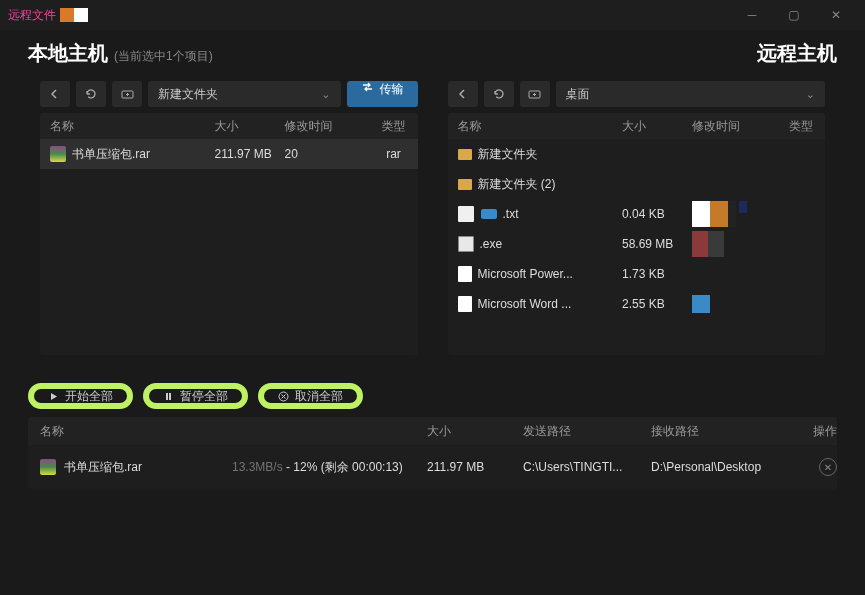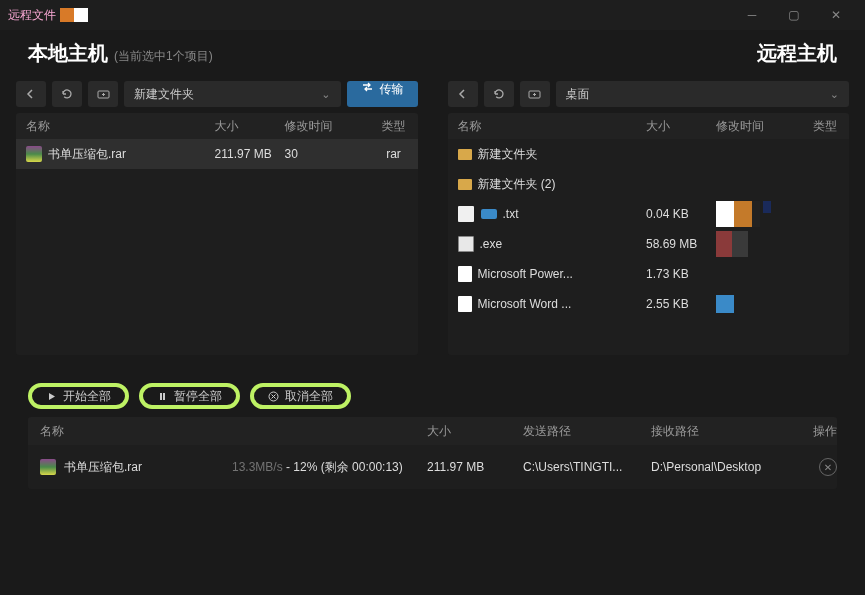--- a/index.html
+++ b/index.html
@@ -1,26 +1,26 @@
 <!DOCTYPE html>
 <html><head>
 <meta charset="utf-8">
 <style>
 * { margin: 0; padding: 0; box-sizing: border-box; }
 body { background: #1a1a1a; color: #ccc; font-family: "Microsoft YaHei", Arial, sans-serif; font-size: 12px; width: 865px; height: 595px; overflow: hidden; }
 .titlebar { height: 30px; display: flex; align-items: center; padding: 0 8px; background: #1e1e1e; }
-.titlebar-title { font-size: 12px; color: #f9a8d4; }
+.titlebar-title { font-size: 12px; color: #ec4899; }
 .titlebar-block { display: inline-block; width: 28px; height: 14px; margin-left: 4px; background: linear-gradient(to right, #d87a28 50%, #fff 50%); vertical-align: middle; }
 .win-controls { margin-left: auto; display: flex; gap: 0; }
 .win-btn { width: 42px; height: 30px; display: flex; align-items: center; justify-content: center; color: #888; cursor: pointer; }
 .header { display: flex; justify-content: space-between; align-items: baseline; padding: 10px 28px 14px; }
 .header-left { display: flex; align-items: baseline; gap: 6px; }
 .header-title { font-size: 20px; font-weight: bold; color: #fff; }
 .header-sub { font-size: 12px; color: #888; }
-.panels { display: flex; gap: 30px; padding: 0 16px; }
+.panels { display: flex; gap: 30px; padding: 0 40px; }
 .panel { flex: 1; }
 .toolbar { display: flex; gap: 6px; align-items: center; margin-bottom: 6px; }
 .icon-btn { width: 30px; height: 26px; background: #2a2a2a; border-radius: 3px; display: flex; align-items: center; justify-content: center; color: #aaa; cursor: pointer; }
 .path-select { flex: 1; height: 26px; background: #2a2a2a; border-radius: 3px; display: flex; align-items: center; padding: 0 10px; justify-content: space-between; color: #ccc; cursor: pointer; }
 .chev { font-size: 11px; color: #888; }
 .transfer-btn { height: 26px; padding: 0 14px; background: #2a6a9e; border-radius: 3px; display: flex; align-items: flex-start; gap: 6px; color: #fff; cursor: pointer; border: none; font-size: 12px; }
 .table-head { display: flex; background: #222; height: 26px; align-items: center; font-size: 12px; color: #999; border-radius: 3px 3px 0 0; }
 .table-body { background: #1e1e1e; height: 216px; border-radius: 0 0 3px 3px; overflow: hidden; }
 .col-name { flex: 1; padding-left: 10px; }
 .col-size { width: 70px; }
@@ -36,21 +36,21 @@
 .txt-badge { width: 16px; height: 10px; background: #3a8ac8; border-radius: 2px; margin-left: 1px; }
 .exe-icon { background: #e8e8e8; border: 1px solid #888; border-radius: 1px; position: relative; }
 .doc-icon { background: #fff; border-radius: 1px; width: 14px; height: 16px; }
 .pix-block { display: inline-block; height: 26px; }
 .px1 { width:18px; background:#fff; }
 .px2 { width:18px; background:#c47a2a; }
 .px3 { width:8px; background:#222; }
 .px4 { width:8px; background:#1a2a5a; margin-left:3px; height:12px; vertical-align:top; }
 .pixrow { display:flex; align-items:stretch; }
 .midbar { display: flex; gap: 10px; padding: 28px 28px 8px; align-items: center; }
-.pill-btn { height: 26px; padding: 0 14px; border: 4px solid #bef264; border-radius: 14px; display: flex; align-items: center; gap: 6px; color: #ccc; cursor: pointer; background: transparent; font-size: 12px; }
+.pill-btn { height: 26px; padding: 0 14px; border: 6px solid #bef264; border-radius: 14px; display: flex; align-items: center; gap: 6px; color: #ccc; cursor: pointer; background: transparent; font-size: 12px; }
 .tlist-head { display: flex; background: #222; height: 28px; align-items: center; font-size: 12px; color: #999; margin: 0 28px; border-radius: 3px 3px 0 0; }
 .tlist-body { margin: 0 28px; background: #1e1e1e; border-radius: 0 0 3px 3px; min-height: 44px; }
 .tc-name { flex: 1; padding-left: 12px; }
 .tc-status { width: 195px; }
 .tc-size { width: 96px; }
 .tc-src { width: 128px; }
 .tc-dst { width: 138px; }
 .tc-op { width: 48px; text-align: right; }
 .trow { display: flex; height: 44px; align-items: center; font-size: 12px; color: #ddd; }
 .trow .tc-name { display: flex; align-items: center; gap: 8px; }
@@ -116,21 +116,21 @@
       <div class="col-date">修改时间</div>
       <div class="col-type">类型</div>
     </div>
     <div class="table-body" id="local-body">
         <div class="row selected">
           <div class="col-name">
             <span class="file-icon rar-icon"></span>
             <span>书单压缩包.rar</span>
           </div>
           <div class="col-size">211.97 MB</div>
-          <div class="col-date">30</div>
+          <div class="col-date">20</div>
           <div class="col-type">rar</div>
         </div>
       </div>
   </div>
 
   <div class="panel">
     <div class="toolbar">
       <div class="icon-btn">
           <svg width="12" height="12" viewBox="0 0 12 12">
             <path d="M7 2L3 6l4 4" stroke="#aaa" stroke-width="1.5" fill="none"></path>

